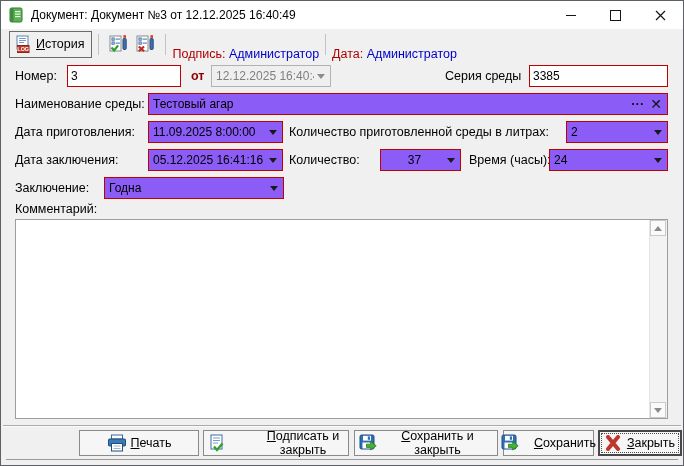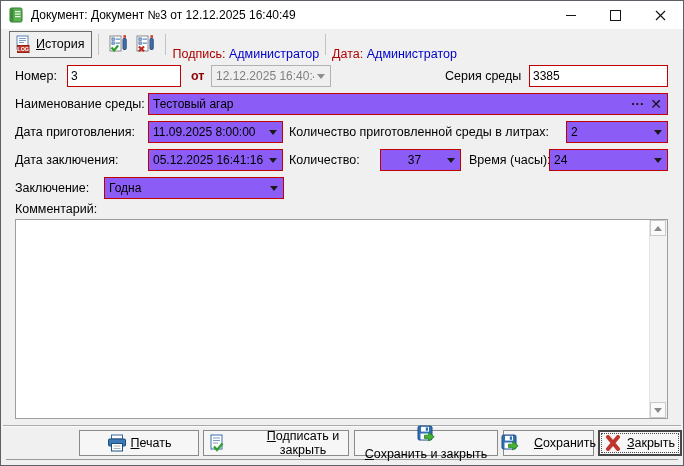--- a/index.html
+++ b/index.html
@@ -220,21 +220,21 @@
         <rect x="3" y="1" width="11" height="14" fill="#ffffff" stroke="#3f6fae"></rect>
         <rect x="5" y="3.5" width="7" height="1" fill="#7a9cc4"></rect>
         <rect x="5" y="6" width="7" height="1" fill="#7a9cc4"></rect>
         <rect x="5" y="8.5" width="5" height="1" fill="#7a9cc4"></rect>
         <path d="M6 12.5 l3 3.5 5.5-6.5" fill="none" stroke="#2ea02e" stroke-width="2.4"></path>
       </svg>
     </span>
     <span><span class="mn">П</span><span>одписать и закрыть</span></span>
   </button>
 
-  <button class="act-btn" style="left:353px;width:144px;flex-direction:column;">
+  <button class="act-btn" style="left:353px;width:144px;">
     <span class="ic">
       <svg width="19" height="18" viewBox="0 0 19 18">
         <rect x="1" y="1" width="14" height="14" rx="1.5" fill="#2f6fb4" stroke="#1c4c86"></rect>
         <rect x="4" y="1.8" width="8" height="4.8" fill="#ffffff"></rect>
         <rect x="8.8" y="2.4" width="2.2" height="3.4" fill="#2f6fb4"></rect>
         <rect x="3.5" y="8.5" width="9" height="6" fill="#ffffff"></rect>
         <path d="M7.5 10.2 h4.2 v-2.6 l5.5 4.2 -5.5 4.2 v-2.6 h-4.2 z" fill="#49b239" stroke="#1e7d12" stroke-width="0.8"></path>
       </svg>
     </span>
     <span><span class="mn">С</span><span>охранить и закрыть</span></span>

